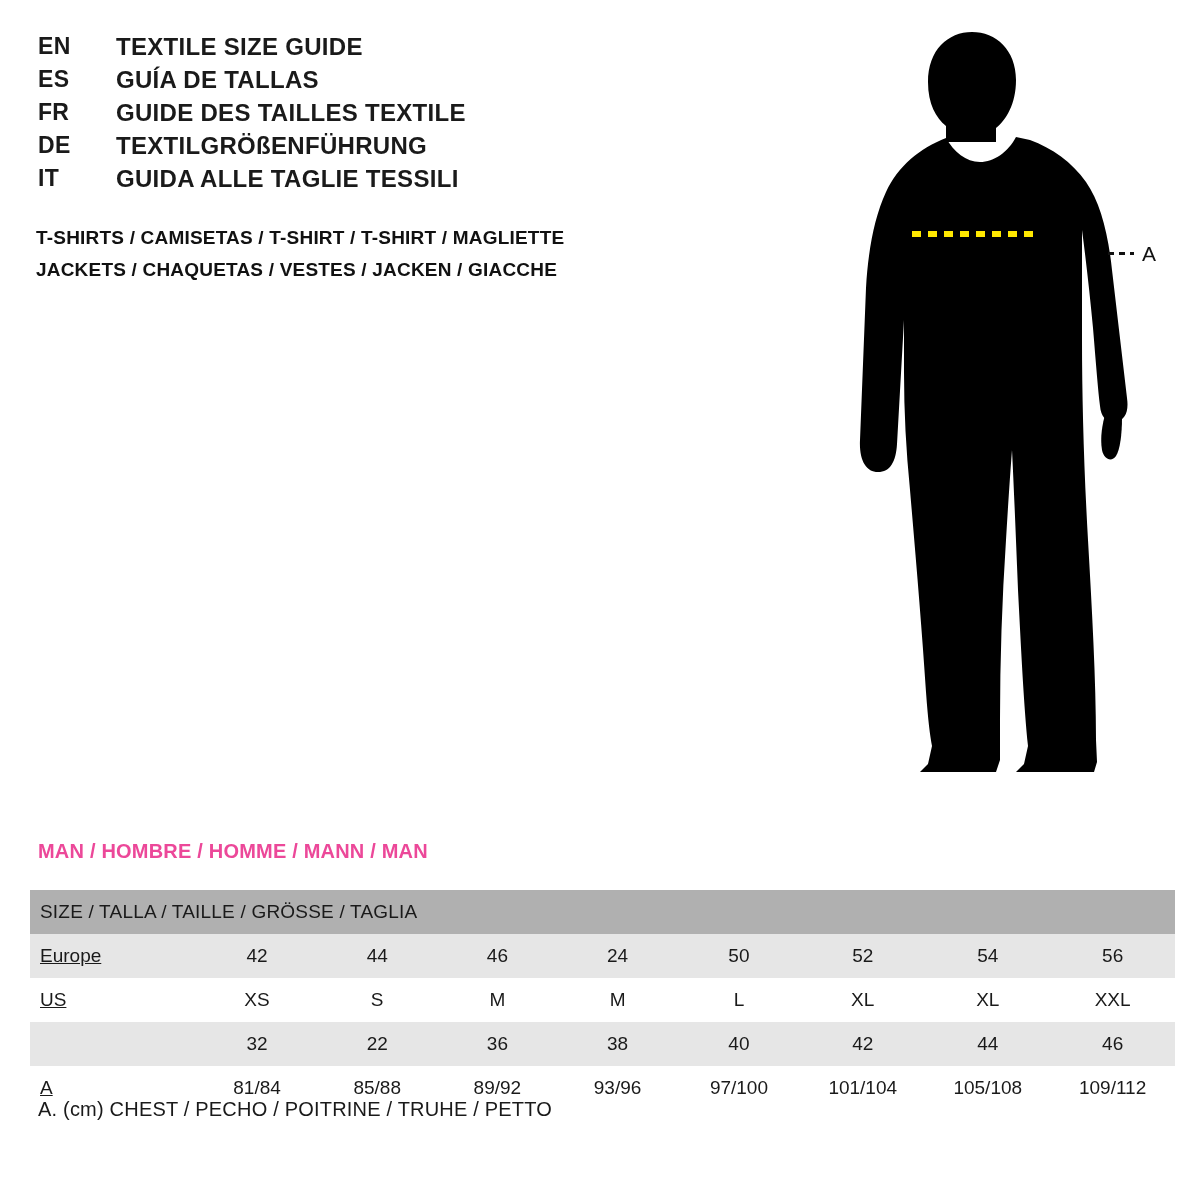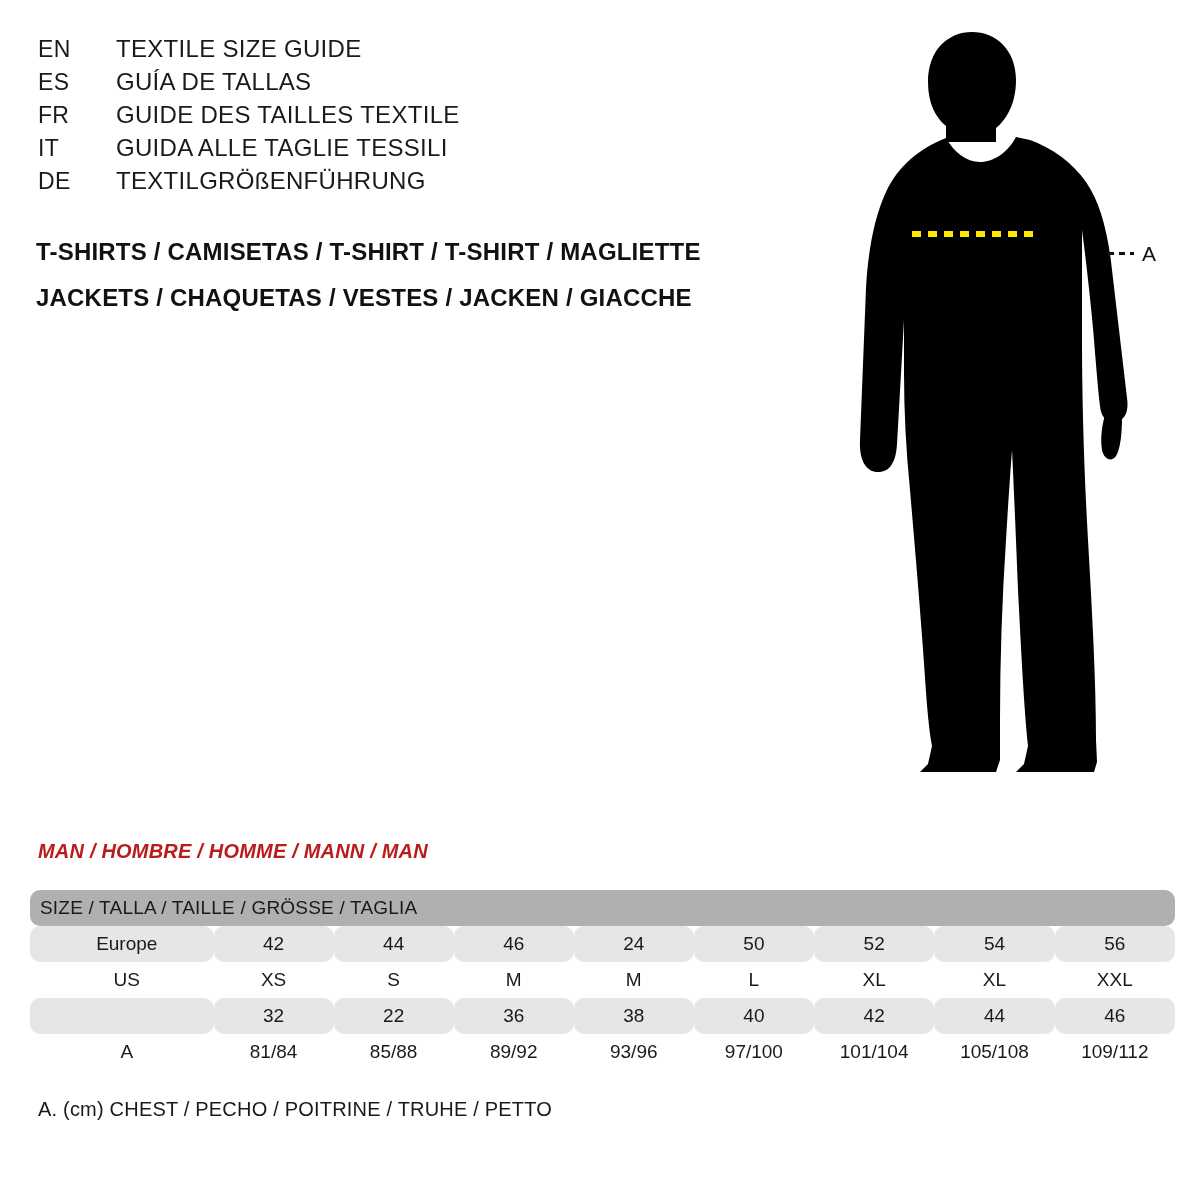--- a/index.html
+++ b/index.html
@@ -18,22 +18,23 @@
 
   
   #lang-block {
     position: absolute;
     left: 38px;
     top: 30px;
     width: 700px;
   }
   .lang-row {
     display: flex;
-    align-items: flex-end;
+    align-items: center;
     height: 33px;
+    font-weight: bold;
   }
   .lang-code {
     width: 78px;
     font-size: 23px;
     letter-spacing: 0.3px;
     color: #1a1a1a;
   }
   .lang-text {
     font-size: 24px;
     letter-spacing: 0.3px;
@@ -42,27 +43,26 @@
   }
 
   
   #category-block {
     position: absolute;
     left: 36px;
     top: 222px;
     width: 760px;
   }
   .category-line {
-    font-size: 24px;
+    font-size: 19px;
     font-weight: bold;
     letter-spacing: 0.2px;
     line-height: 32px;
     color: #111111;
     white-space: nowrap;
-    margin-top: 14px;
   }
 
   
   #figure-area {
     position: absolute;
     left: 820px;
     top: 20px;
     width: 360px;
     height: 770px;
   }
@@ -91,56 +91,55 @@
   }
 
   
   #man-label {
     position: absolute;
     left: 38px;
     top: 840px;
     font-size: 20px;
     font-weight: bold;
     letter-spacing: .2px;
-    color: #b91c1c;
-    white-space: nowrap;
-    font-style: italic;
+    color: #ec4899;
+    white-space: nowrap;
   }
 
   
   #size-table {
     position: absolute;
     left: 30px;
     top: 890px;
     width: 1145px;
     border-collapse: collapse;
     font-size: 19px;
     color: #1a1a1a;
   }
   #size-table td {
-    padding: 0;
-    height: 36px;
+    padding: 8px;
+    height: 28px;
     vertical-align: middle;
-    border-radius: 10px;
   }
   #size-table tr.band-dark {
     background: #b0b0b0;
   }
   #size-table tr.band-light {
     background: #e6e6e6;
   }
   #size-table tr.band-white {
     background: #ffffff;
     margin-top: 39px;
   }
   .cell-label {
-    text-align: center;
+    text-align: left;
     padding-left: 10px !important;
     width: 175px;
     white-space: nowrap;
+    text-decoration: underline;
   }
   .cell-val {
     text-align: center;
     width: 121px;
     white-space: nowrap;
   }
   .header-band-text {
     text-align: left;
     padding-left: 10px !important;
     font-size: 19px;
@@ -169,26 +168,26 @@
   </div>
   <div class="lang-row">
     <span class="lang-code">ES</span>
     <span class="lang-text">GUÍA DE TALLAS</span>
   </div>
   <div class="lang-row">
     <span class="lang-code">FR</span>
     <span class="lang-text">GUIDE DES TAILLES TEXTILE</span>
   </div>
   <div class="lang-row">
+    <span class="lang-code">DE</span>
+    <span class="lang-text">TEXTILGRÖßENFÜHRUNG</span>
+  </div>
+  <div class="lang-row">
     <span class="lang-code">IT</span>
     <span class="lang-text">GUIDA ALLE TAGLIE TESSILI</span>
-  </div>
-  <div class="lang-row">
-    <span class="lang-code">DE</span>
-    <span class="lang-text">TEXTILGRÖßENFÜHRUNG</span>
   </div>
 </div>
 
 <div id="category-block">
   <div class="category-line">T-SHIRTS / CAMISETAS / T-SHIRT / T-SHIRT / MAGLIETTE</div>
   <div class="category-line">JACKETS / CHAQUETAS / VESTES / JACKEN / GIACCHE</div>
 </div>
 
 <div id="figure-area">
   <svg id="figure-svg" width="360" height="770" viewBox="0 0 360 770">

